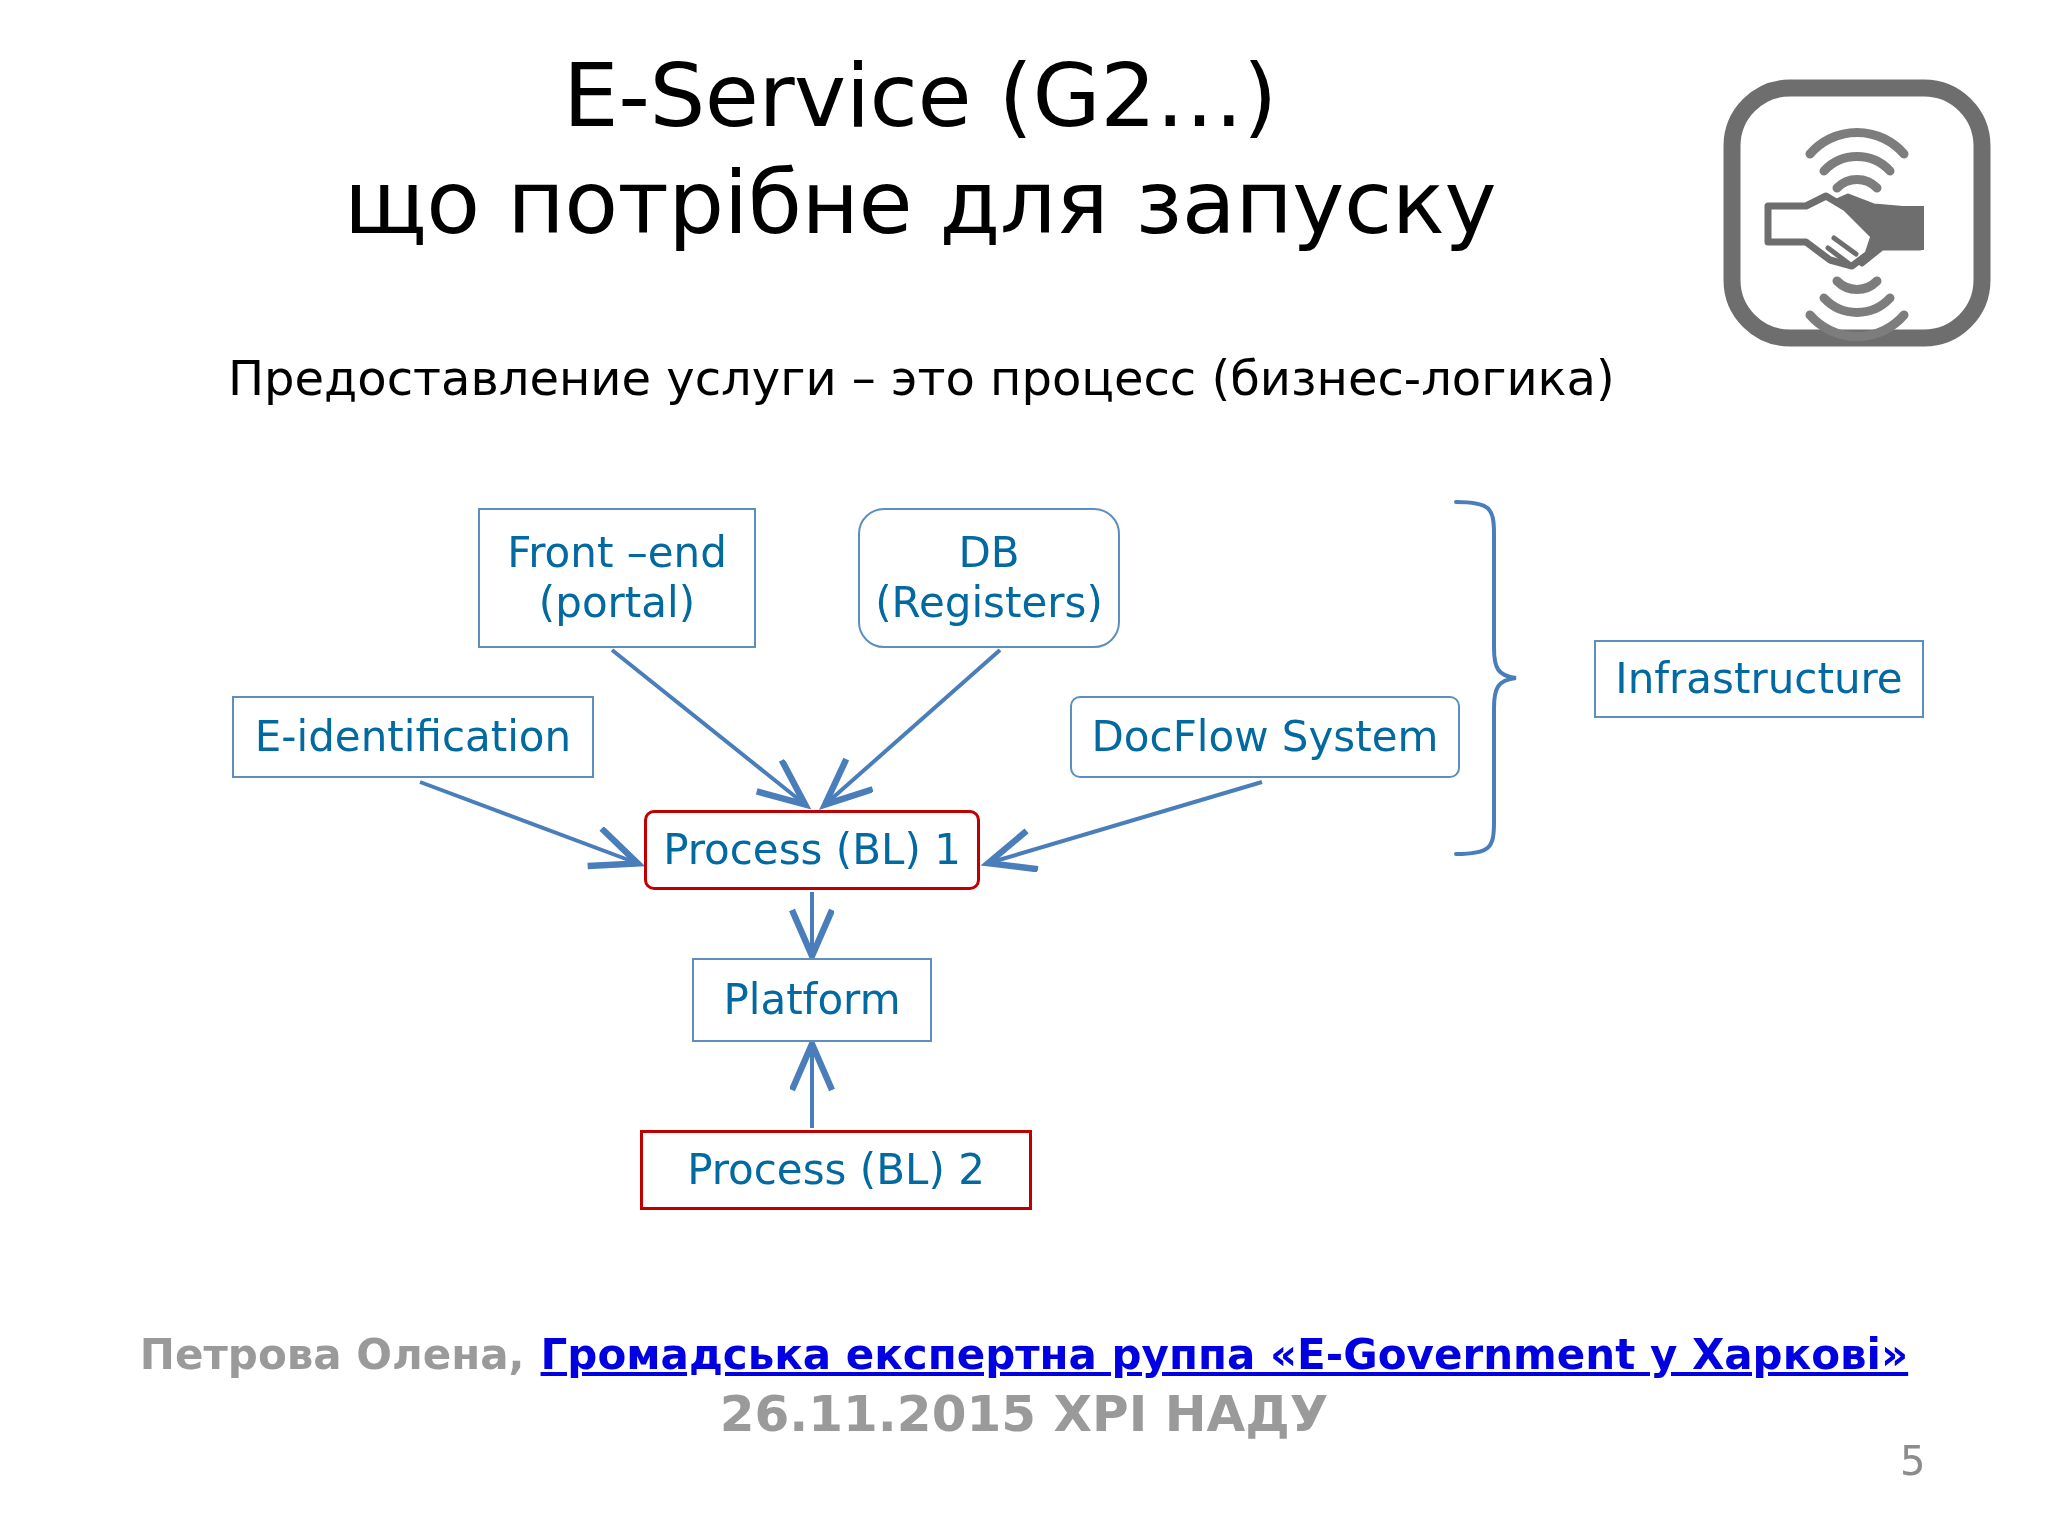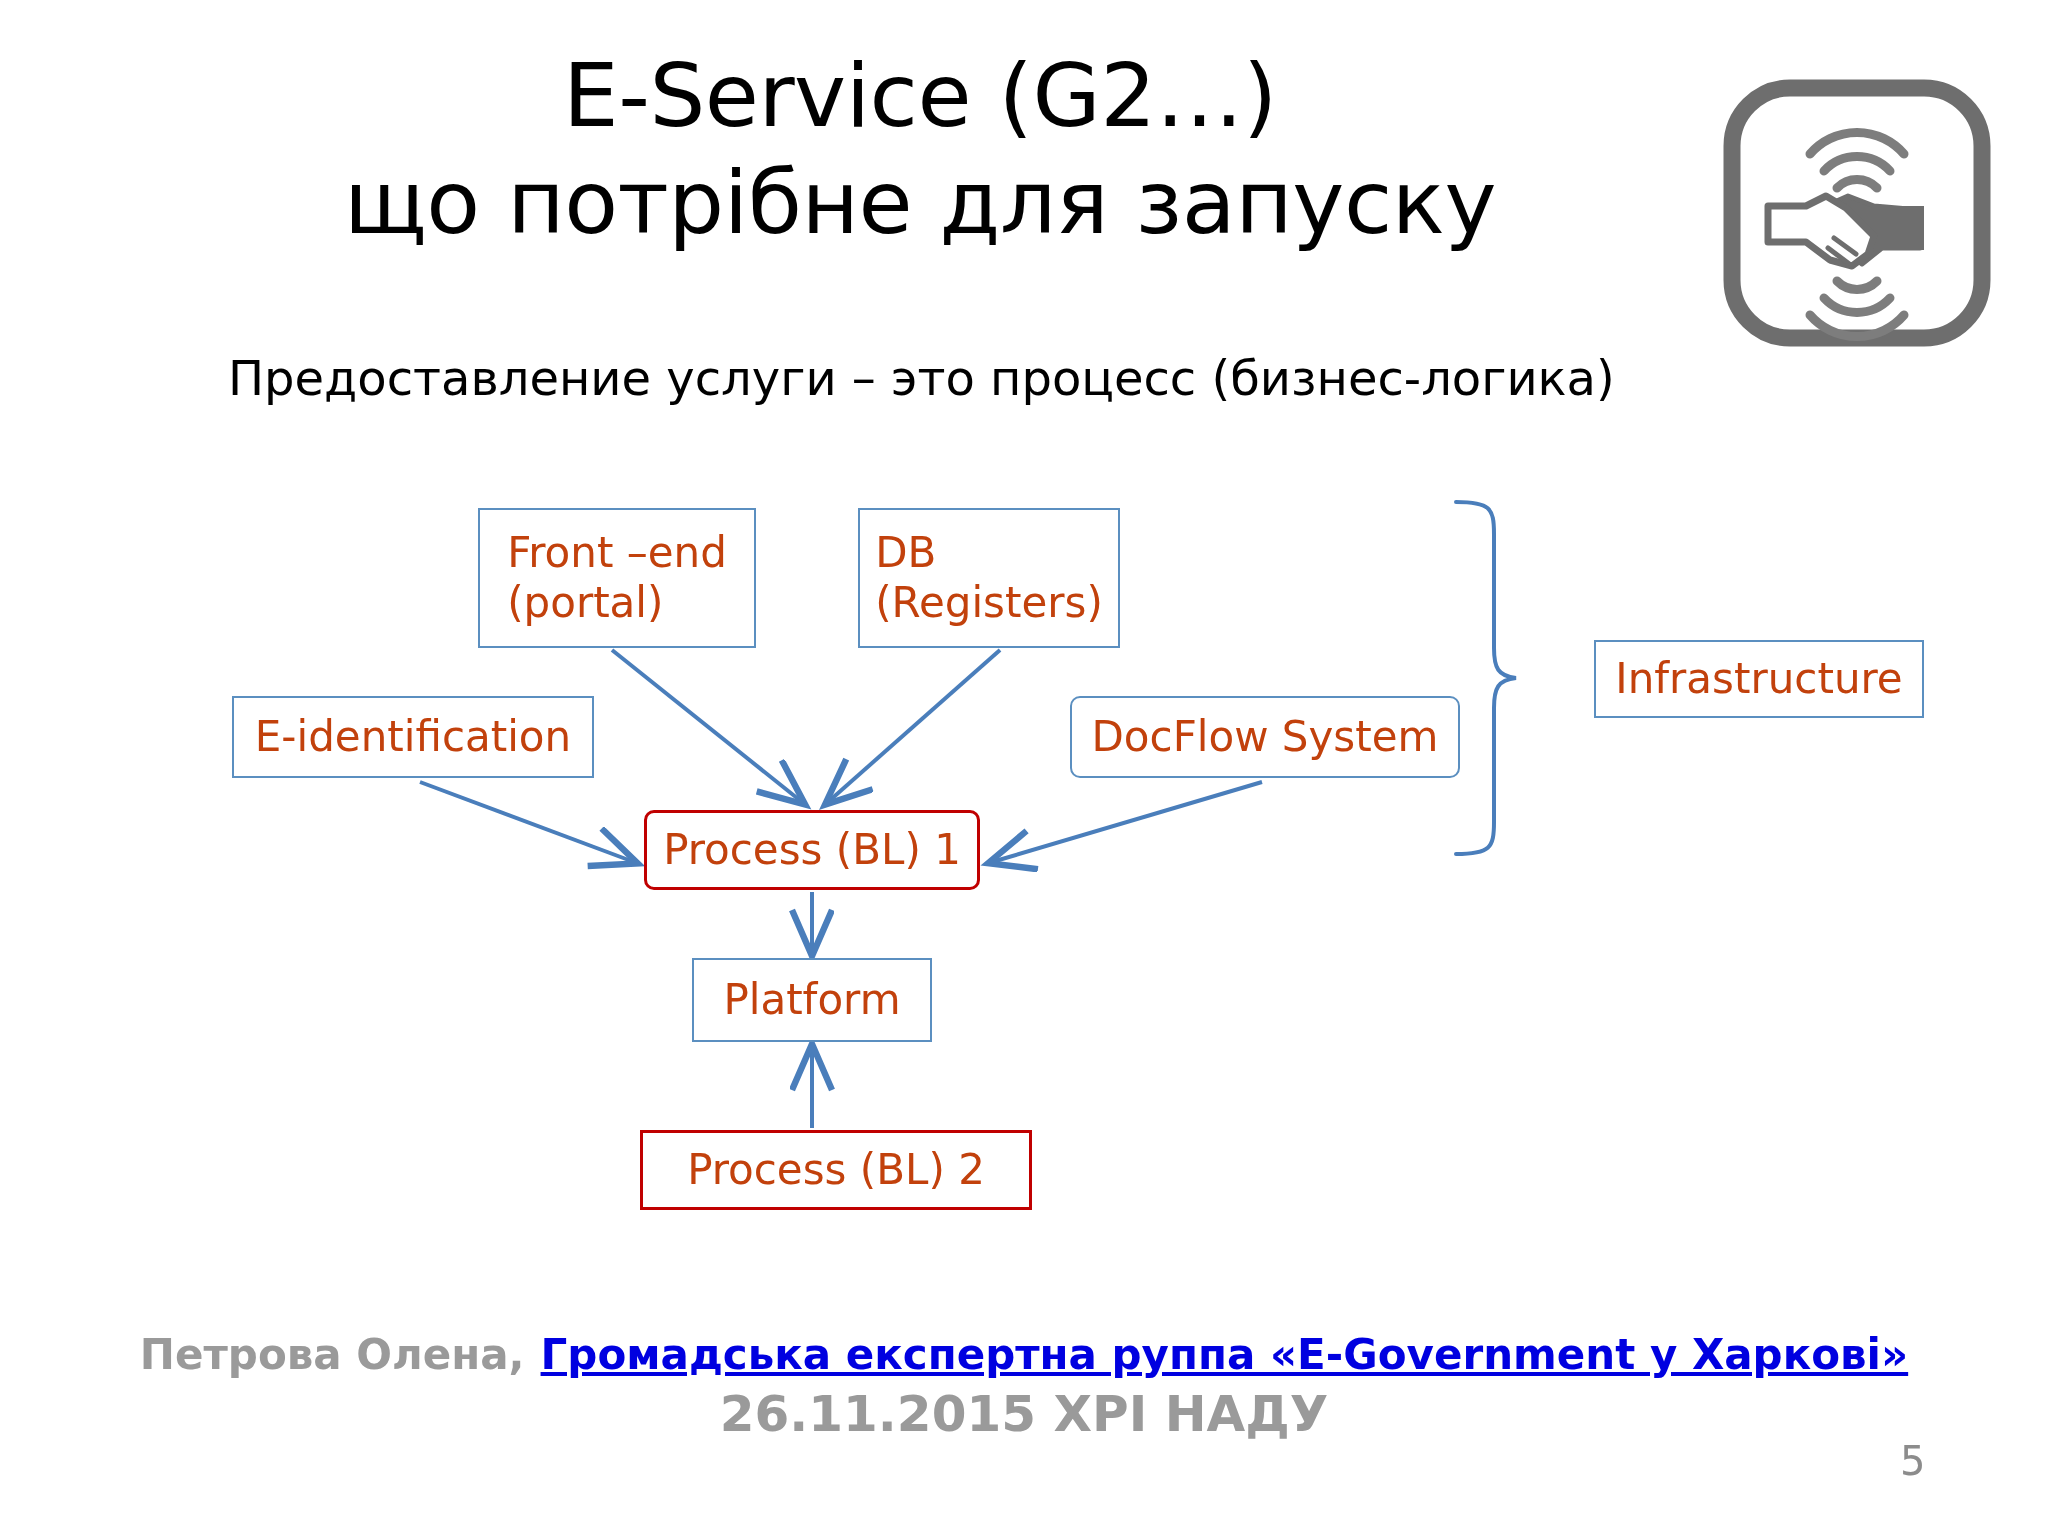--- a/index.html
+++ b/index.html
@@ -69,31 +69,31 @@
     left: 0;
     top: 0;
   }
   .node {
     position: absolute;
     box-sizing: border-box;
     background: #ffffff;
     display: flex;
     align-items: center;
     justify-content: center;
-    text-align: left;
-    font-family: "DejaVu Sans", sans-serif;
-    color: #c2410c;
+    text-align: center;
+    font-family: "DejaVu Sans", sans-serif;
+    color: #0369a1;
     line-height: 1.18;
     z-index: 3;
   }
   .node.blue   { border: 2px solid #5B8FC0; }
   .node.red    { border: 3px solid #C00000; }
 
   #node-frontend    { left: 478px;  top: 508px;  width: 278px; height: 140px; font-size: 42px; }
-  #node-db          { left: 858px;  top: 508px;  width: 262px; height: 140px; font-size: 42px; }
+  #node-db          { left: 858px;  top: 508px;  width: 262px; height: 140px; font-size: 42px; border-radius: 26px; }
   #node-eid         { left: 232px;  top: 696px;  width: 362px; height: 82px;  font-size: 42px; }
   #node-docflow     { left: 1070px; top: 696px;  width: 390px; height: 82px;  font-size: 42px; border-radius: 10px; }
   #node-process1    { left: 644px;  top: 810px;  width: 336px; height: 80px;  font-size: 42px; border-radius: 10px; }
   #node-platform    { left: 692px;  top: 958px;  width: 240px; height: 84px;  font-size: 42px; }
   #node-process2    { left: 640px;  top: 1130px; width: 392px; height: 80px;  font-size: 42px; }
   #node-infra       { left: 1594px; top: 640px;  width: 330px; height: 78px;  font-size: 42px; }
 
   
   #footer {
     position: absolute;

